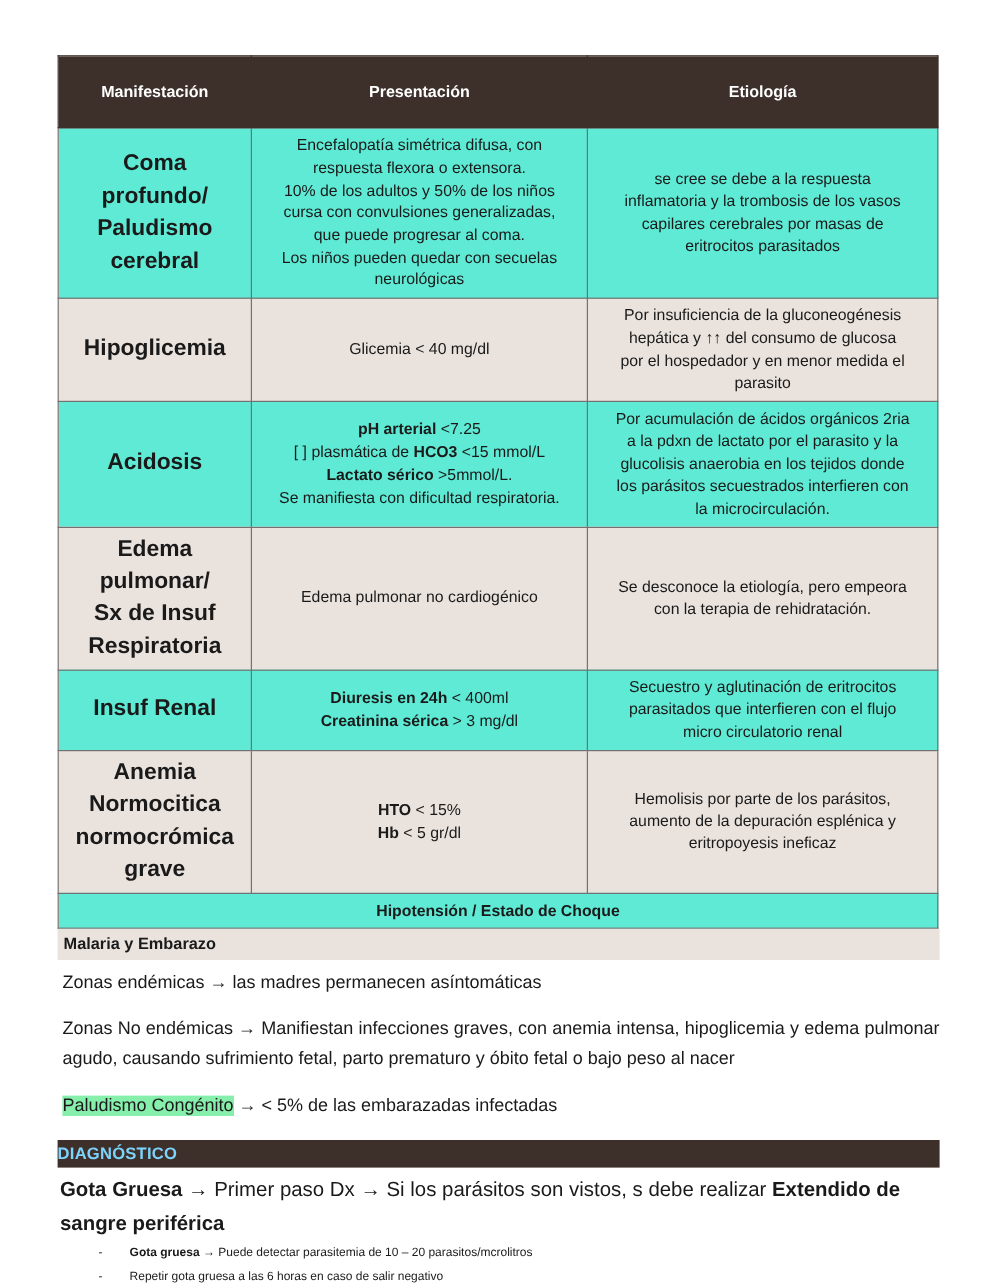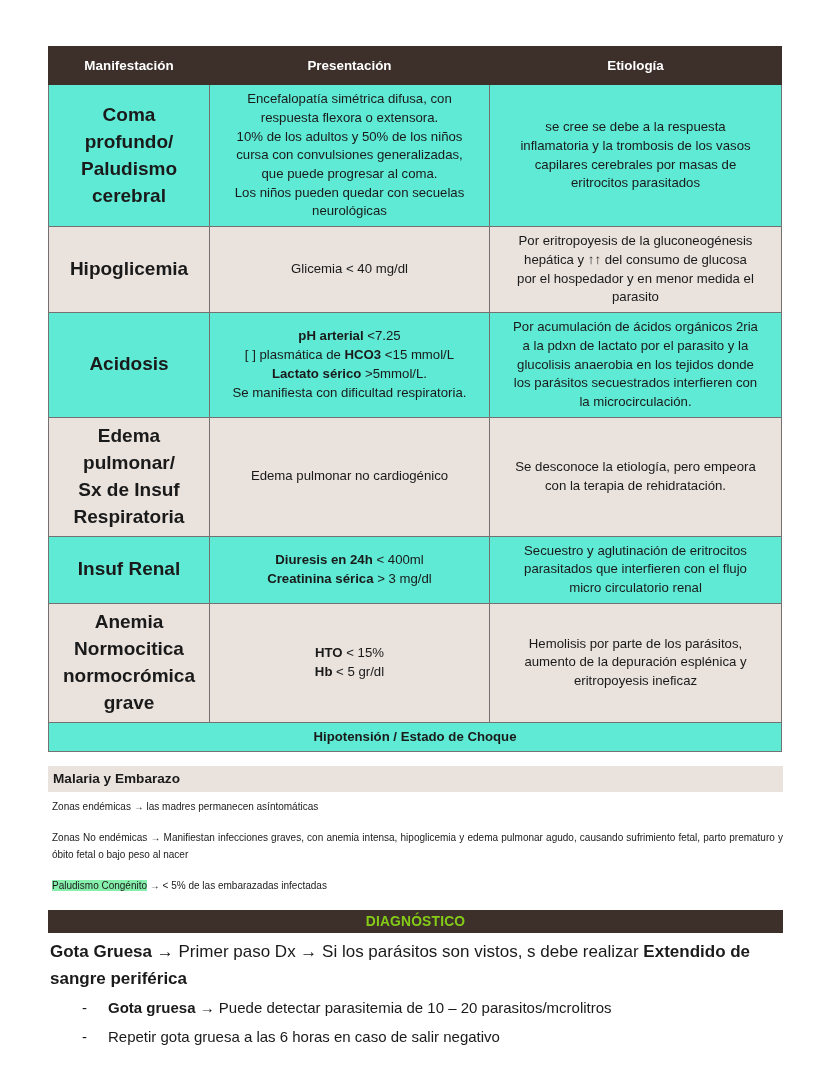--- a/index.html
+++ b/index.html
@@ -38,79 +38,78 @@
     border: 1px solid #767171;
     padding: 5px 7px;
     vertical-align: middle;
     text-align: center;
   }
   table.clin thead th {
     background: #3d302b;
     color: #ffffff;
     font-weight: bold;
     font-size: 13.4px;
-    padding: 9px 6px;
+    padding: 20px 6px;
     border: 1px solid #3d302b;
     margin-top: 48px;
   }
   tr.shade > td { background: #e9e2dd; }
   tr.plain  > td { background: #5eead4; }
   td.manif { font-weight: bold; font-size: 19px; }
   td.full  { font-weight: bold; }
   td.wide  { text-align: center; }
   .ln { display: block; }
 
   
   .section {
     width: 735px;
-    margin-top: 14px;
   }
   .band-head {
     background: #e9e2dd;
     font-weight: bold;
     font-size: 13.6px;
     padding: 3px 4px 3px 5px;
     line-height: 1.45;
   }
   .para {
-    font-size: 10px;
+    font-size: 15px;
     line-height: 1.62;
     margin: 7px 0 0 4px;
     text-align: left;
   }
   .para.gap { margin-top: 15px; }
   .para.justify { text-align: justify; }
   .hl {
     background: #86efac;
     font-weight: normal;
   }
   .darkbar {
     background: #3d302b;
-    color: #84cc16;
+    color: #7dd3fc;
     font-weight: bold;
     font-size: 13.8px;
-    text-align: center;
+    text-align: left;
     padding: 4px 0 4px 0;
     letter-spacing: 0.2px;
     margin-top: 16px;
     width: 735px;
   }
   .lead {
     font-size: 17px;
     line-height: 1.6;
     margin: 5px 0 0 2px;
   }
   ul.dash {
     list-style: none;
     margin: 4px 0 0 0;
     padding: 0 0 0 30px;
   }
   ul.dash li {
     position: relative;
-    font-size: 15px;
+    font-size: 10px;
     line-height: 1.62;
     padding: 0 0 0 30px;
     margin: 4px 0 0 0;
   }
   ul.dash li::before {
     content: "-";
     position: absolute;
     left: 4px;
     top: 0;
   }
@@ -158,21 +157,21 @@
           </td>
         </tr>
         <tr class="shade">
           <td class="manif">
             <span class="ln">Hipoglicemia</span>
           </td>
           <td>
             <span class="ln">Glicemia &lt; 40 mg/dl</span>
           </td>
           <td>
-            <span class="ln">Por eritropoyesis de la gluconeogénesis</span>
+            <span class="ln">Por insuficiencia de la gluconeogénesis</span>
             <span class="ln">hepática y ↑↑ del consumo de glucosa</span>
             <span class="ln">por el hospedador y en menor medida el</span>
             <span class="ln">parasito</span>
           </td>
         </tr>
         <tr class="plain">
           <td class="manif">
             <span class="ln">Acidosis</span>
           </td>
           <td>

